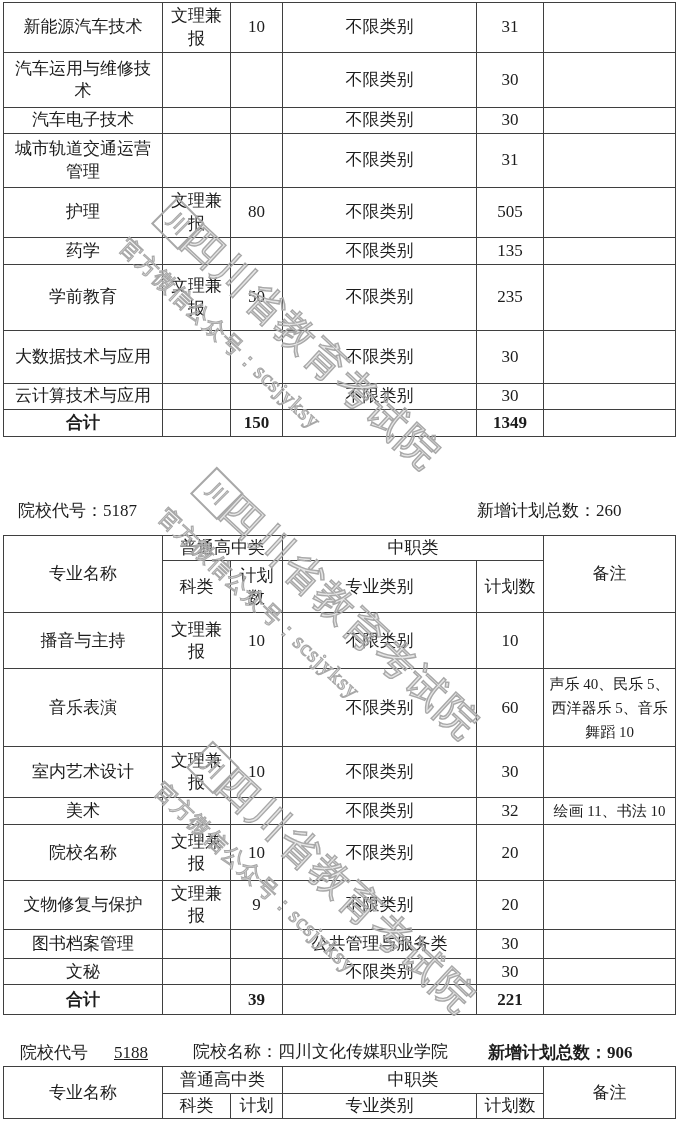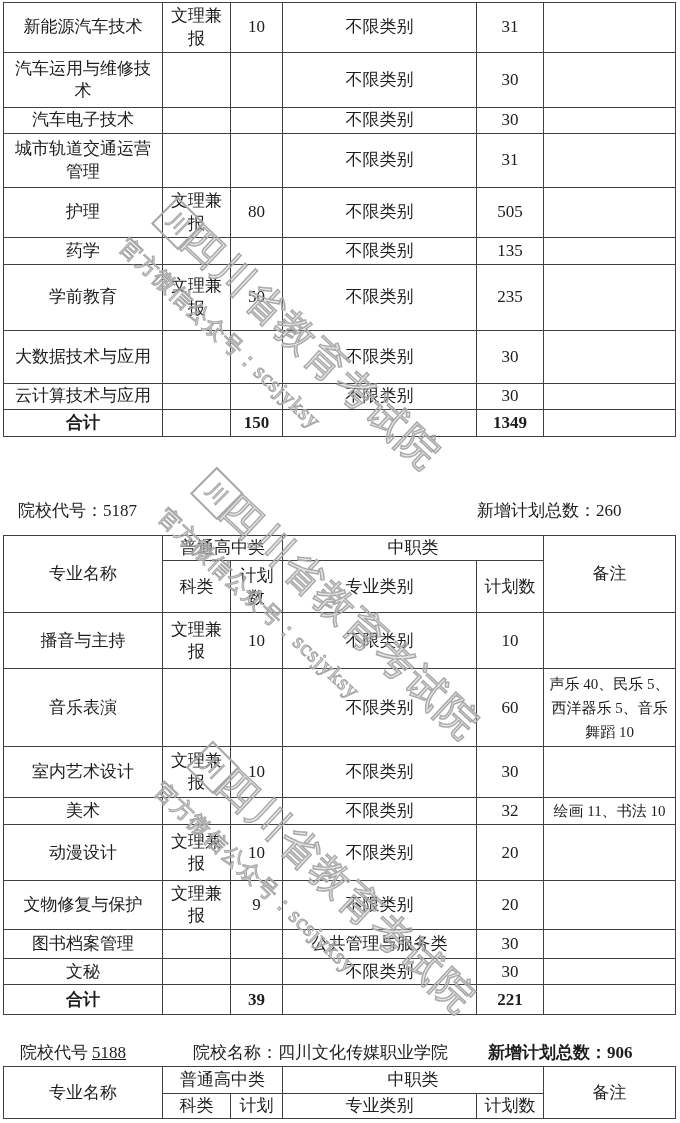--- a/index.html
+++ b/index.html
@@ -55,22 +55,22 @@
   #table-5188{top:1066px;}
   #table-5188 thead tr:nth-child(1){height:27px}
   #table-5188 thead tr:nth-child(2){height:25px}
 
   
   .info-line{position:absolute;left:0;width:680px;height:30px;line-height:30px;font-size:17px;}
   #info-5187{top:496px;}
   #info-5188{top:1038px;}
   .info-line .slot{position:absolute;white-space:nowrap;}
   #info-5187 .slot1{left:18px;}  #info-5187 .slot2{left:204px;} #info-5187 .slot3{left:477px;}
-  #info-5188 .slot1{left:20px;}  #info-5188 .slot2{left:193px;} #info-5188 .slot3{left:488px;font-weight:bold;}
-  .code-gap{margin-left:4px;text-decoration:underline;}
+  #info-5188 .slot1{left:20px;}  #info-5188 .slot2{left:193px;font-family:Liberation Mono, monospace;} #info-5188 .slot3{left:488px;font-weight:bold;}
+  .code-gap{margin-left:26px;text-decoration:underline;}
 
   
   .wm{
     position:absolute;z-index:5;pointer-events:none;
     transform-origin:0 0;transform:rotate(43deg);
     white-space:nowrap;
   }
   .wm1{left:183px;top:190px;}
   .wm2{left:222px;top:460px;}
   .wm3{left:218px;top:734px;}
@@ -244,21 +244,21 @@
       </tr>
       <tr>
         <td>美术</td>
         <td></td>
         <td></td>
         <td>不限类别</td>
         <td>32</td>
         <td class="remark-cell">绘画 11、书法 10</td>
       </tr>
       <tr>
-        <td>动漫设计</td>
+        <td>院校名称</td>
         <td>文理兼报</td>
         <td>10</td>
         <td>不限类别</td>
         <td>20</td>
         <td class="remark-cell"></td>
       </tr>
       <tr>
         <td>文物修复与保护</td>
         <td>文理兼报</td>
         <td>9</td>

